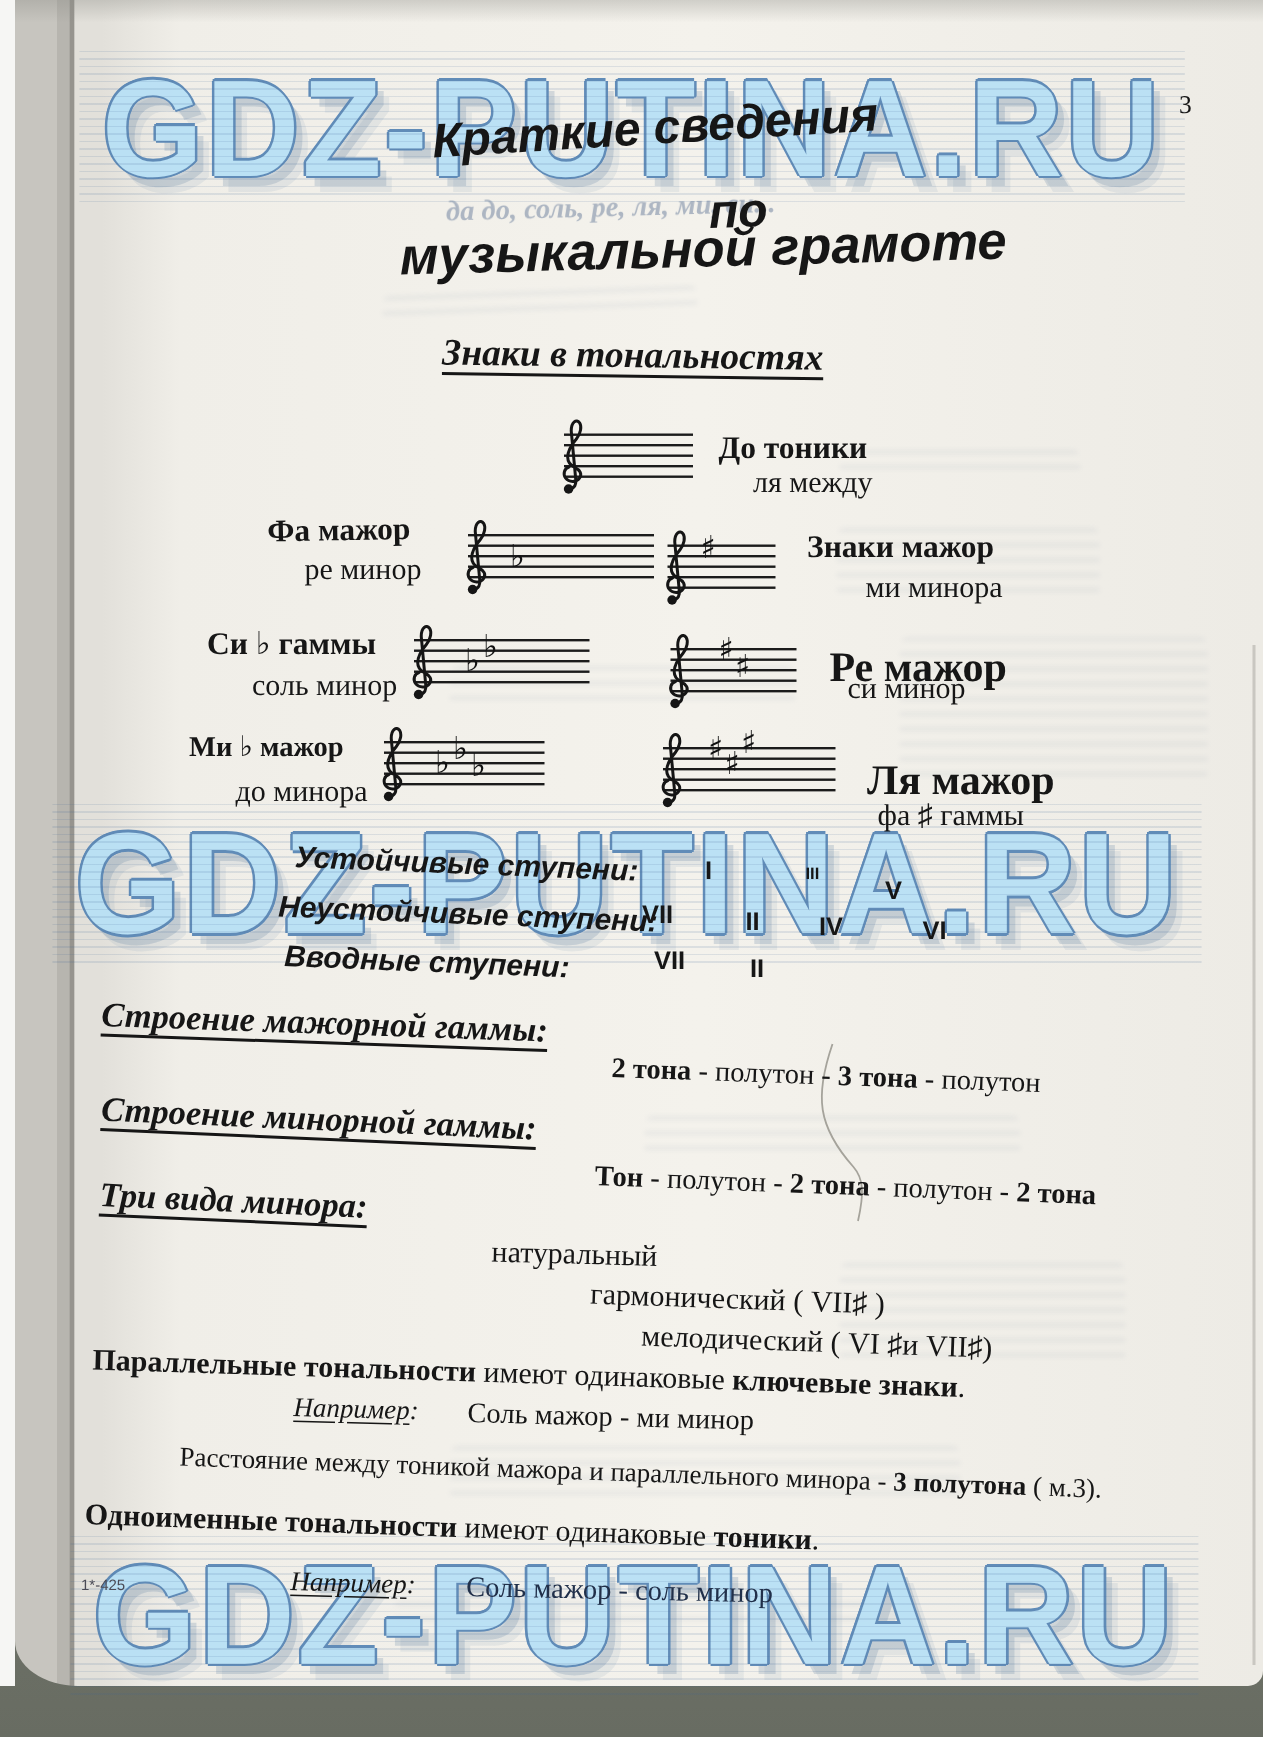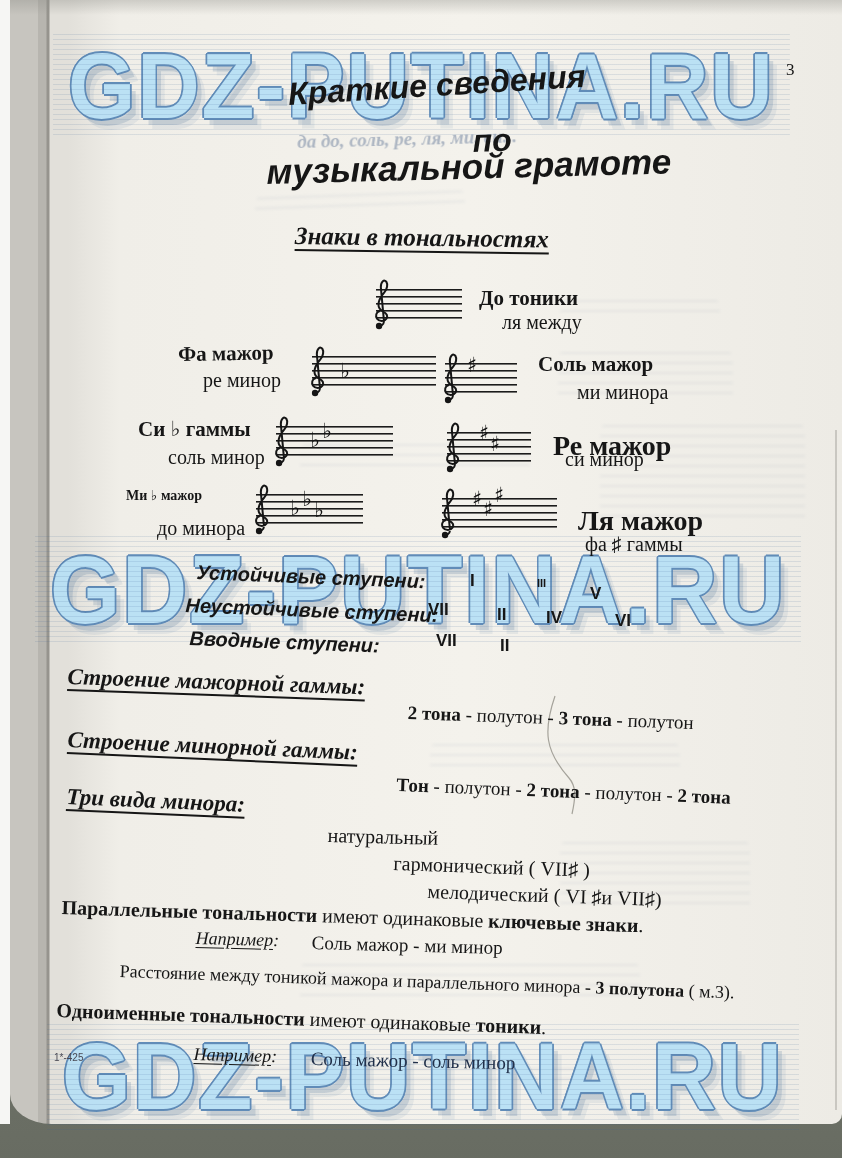--- a/index.html
+++ b/index.html
@@ -114,21 +114,21 @@
         <use href="#gclef"></use>
       </svg>
     <span class="acc" style="left:28px;top:5px">♭</span>
   </div>
   <div class="staff" style="left:445px;top:363px;width:72px">
     <svg class="clef" viewBox="0 0 34 96" width="20" height="58">
         <use href="#gclef"></use>
       </svg>
     <span class="acc" style="left:22px;top:-8px">♯</span>
   </div>
-  <div class="txt b" style="left:538px;top:352px;font-size:21px">Соль мажор</div>
+  <div class="txt b" style="left:538px;top:352px;font-size:21px">Знаки мажор</div>
   <div class="txt" style="left:577px;top:381px;font-size:20px">ми минора</div>
 
   <div class="txt b" style="left:138px;top:417px;font-size:21px">Си ♭ гаммы</div>
   <div class="txt" style="left:168px;top:446px;font-size:20px">соль минор</div>
   <div class="staff" style="left:276px;top:426px;width:117px">
     <svg class="clef" viewBox="0 0 34 96" width="20" height="58">
         <use href="#gclef"></use>
       </svg>
     <span class="acc" style="left:34px;top:4px">♭</span>
     <span class="acc" style="left:46px;top:-5px">♭</span>
@@ -136,21 +136,21 @@
   <div class="staff" style="left:447px;top:432px;width:84px">
     <svg class="clef" viewBox="0 0 34 96" width="20" height="58">
         <use href="#gclef"></use>
       </svg>
     <span class="acc" style="left:32px;top:-9px">♯</span>
     <span class="acc" style="left:43px;top:2px">♯</span>
   </div>
   <div class="txt b" style="left:553px;top:430px;font-size:28px">Ре мажор</div>
   <div class="txt" style="left:565px;top:448px;font-size:20px">си минор</div>
 
-  <div class="txt b" style="left:126px;top:488px;font-size:14px">Ми ♭ мажор</div>
+  <div class="txt b" style="left:126px;top:488px;font-size:19px">Ми ♭ мажор</div>
   <div class="txt" style="left:157px;top:517px;font-size:20px">до минора</div>
   <div class="staff" style="left:256px;top:494px;width:107px">
     <svg class="clef" viewBox="0 0 34 96" width="20" height="58">
         <use href="#gclef"></use>
       </svg>
     <span class="acc" style="left:34px;top:4px">♭</span>
     <span class="acc" style="left:46px;top:-5px">♭</span>
     <span class="acc" style="left:58px;top:6px">♭</span>
   </div>
   <div class="staff" style="left:442px;top:498px;width:115px">

